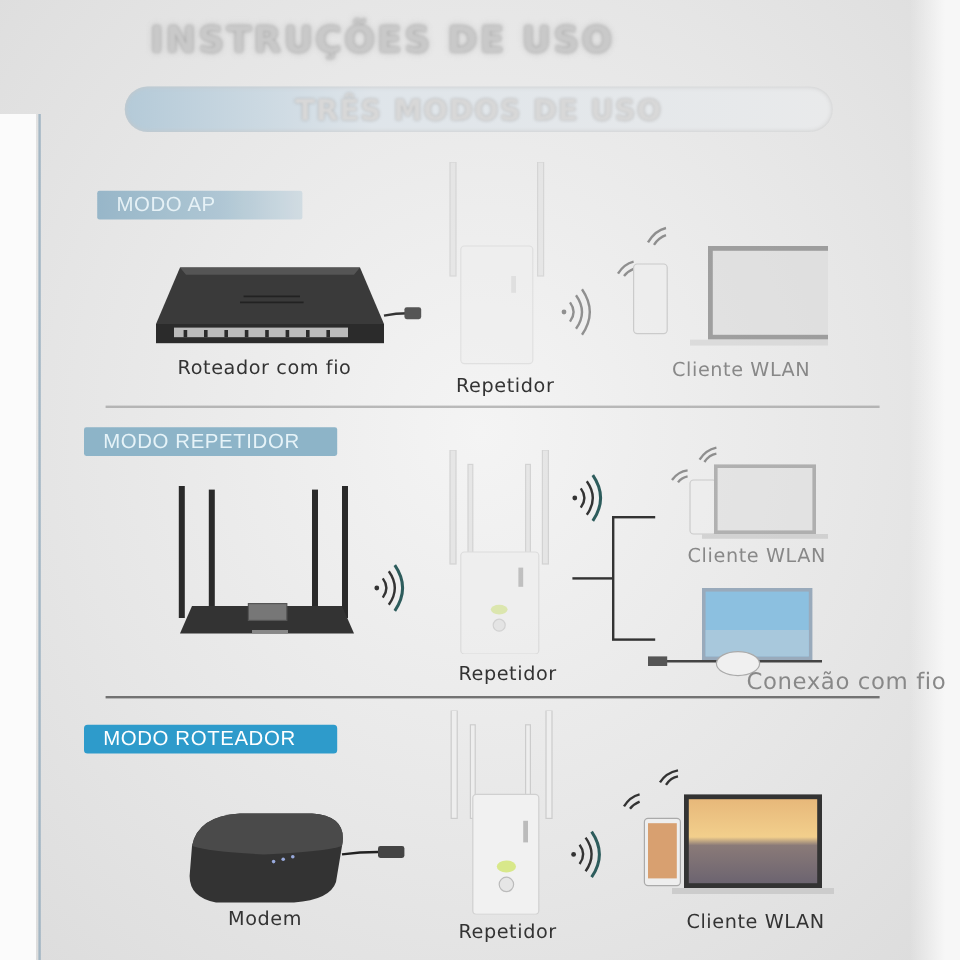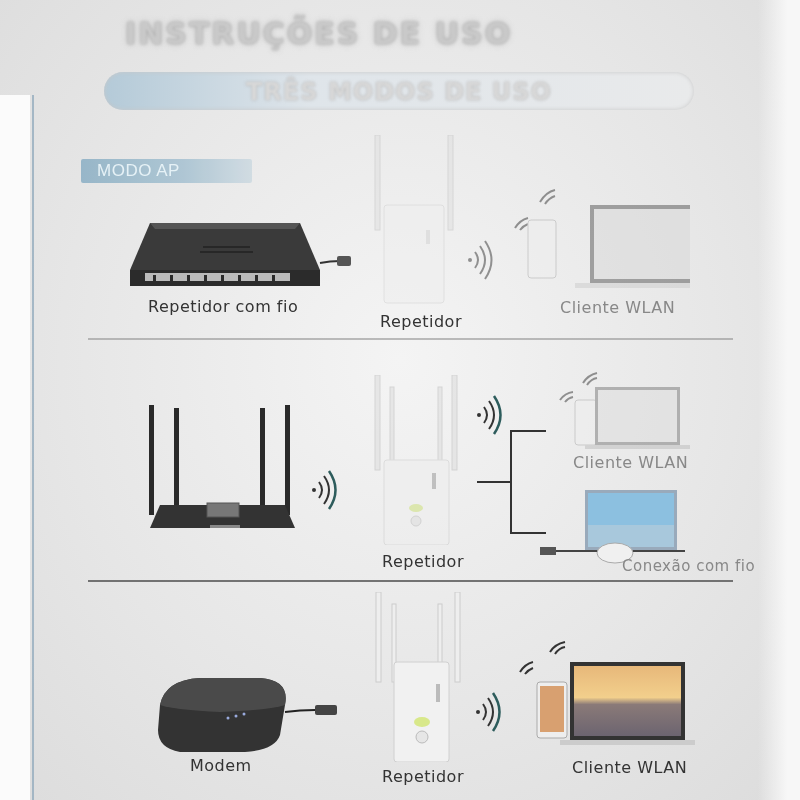--- a/index.html
+++ b/index.html
@@ -90,21 +90,21 @@
           <rect x="79" y="60" width="3" height="6"></rect>
         <rect x="96" y="60" width="3" height="6"></rect>
           <rect x="113" y="60" width="3" height="6"></rect>
         <rect x="130" y="60" width="3" height="6"></rect>
           <rect x="147" y="60" width="3" height="6"></rect>
       </g>
     </g>
     <path d="M195 48 Q205 46 215 46" stroke="#333" stroke-width="2" fill="none"></path>
     <rect x="212" y="41" width="14" height="10" rx="2" fill="#555"></rect>
   </svg>
-  <div class="label" style="left:148px;top:297px">Repetidor com fio</div>
+  <div class="label" style="left:148px;top:297px">Roteador com fio</div>
 
   <svg class="device" style="left:370px;top:135px;opacity:.45" width="90" height="170" viewBox="0 0 90 170">
     <rect x="5" y="0" width="5" height="95" fill="#ddd" stroke="#bbb"></rect>
     <rect x="78" y="0" width="5" height="95" fill="#ddd" stroke="#bbb"></rect>
     <rect x="14" y="70" width="60" height="98" rx="3" fill="#eee" stroke="#ccc"></rect>
     <rect x="56" y="95" width="4" height="14" fill="#ccc"></rect>
   </svg>
   <div class="label" style="left:380px;top:312px">Repetidor</div>
 
   <svg class="wifi-arcs" style="left:466px;top:240px;opacity:.5" width="30" height="40" viewBox="0 0 30 40">
@@ -121,20 +121,21 @@
     <path d="M35 24 Q39 18 45 16" stroke="#333" stroke-width="2" fill="none"></path>
     <rect x="18" y="40" width="28" height="58" rx="3" fill="#eee" stroke="#aaa"></rect>
     <rect x="80" y="25" width="115" height="78" fill="#555"></rect>
     <rect x="84" y="29" width="107" height="70" fill="#d8d8d8"></rect>
     <rect x="65" y="103" width="145" height="5" fill="#ccc"></rect>
   </svg>
   <div class="label faded" style="left:560px;top:298px">Cliente WLAN</div>
 
   <div class="divider d1"></div>
 
+  <div class="badge rep">MODO REPETIDOR</div>
 
   <svg class="device" style="left:145px;top:400px" width="155" height="135" viewBox="0 0 155 135">
     <rect x="4" y="5" width="5" height="110" fill="#2a2a2a"></rect>
     <rect x="29" y="8" width="5" height="100" fill="#2a2a2a"></rect>
     <rect x="115" y="8" width="5" height="100" fill="#2a2a2a"></rect>
     <rect x="140" y="5" width="5" height="110" fill="#2a2a2a"></rect>
     <path d="M15 105 L140 105 L150 128 L5 128 Z" fill="#333"></path>
     <rect x="62" y="103" width="32" height="14" fill="#777" stroke="#555"></rect>
     <rect x="65" y="125" width="30" height="3" fill="#888"></rect>
   </svg>
@@ -183,24 +184,25 @@
   <div class="label faded" style="left:573px;top:453px">Cliente WLAN</div>
 
   <svg class="device" style="left:535px;top:485px" width="160" height="80" viewBox="0 0 160 80">
     <rect x="50" y="5" width="92" height="60" fill="#9ab"></rect>
     <rect x="53" y="8" width="86" height="54" fill="#8cc0e0"></rect>
     <rect x="53" y="40" width="86" height="22" fill="#a8c8dc"></rect>
     <line x1="5" y1="66" x2="150" y2="66" stroke="#444" stroke-width="2"></line>
     <rect x="5" y="62" width="16" height="8" fill="#555"></rect>
     <ellipse cx="80" cy="68" rx="18" ry="10" fill="#f0f0f0" stroke="#aaa"></ellipse>
   </svg>
-  <div class="label faded" style="left:622px;top:557px;font-size:15px">Conexão com fio</div>
+  <div class="label faded" style="left:622px;top:557px;font-size:19px">Conexão com fio</div>
 
   <div class="divider d2"></div>
 
+  <div class="badge rot">MODO ROTEADOR</div>
 
   <svg class="device" style="left:150px;top:670px" width="200" height="90" viewBox="0 0 200 90">
     <path d="M10 35 Q15 10 50 8 L110 8 Q140 10 135 35 L130 65 Q125 80 95 82 L30 82 Q8 78 8 60 Z" fill="#333"></path>
     <path d="M10 35 Q15 10 50 8 L110 8 Q140 10 135 35 Q120 40 70 42 Q25 40 10 35 Z" fill="#4a4a4a"></path>
     <circle cx="78" cy="48" r="1.5" fill="#9ad"></circle>
     <circle cx="86" cy="46" r="1.5" fill="#9ad"></circle>
     <circle cx="94" cy="44" r="1.5" fill="#9ad"></circle>
     <path d="M135 42 Q150 40 165 40" stroke="#222" stroke-width="2" fill="none"></path>
     <rect x="165" y="35" width="22" height="10" rx="2" fill="#444"></rect>
   </svg>

